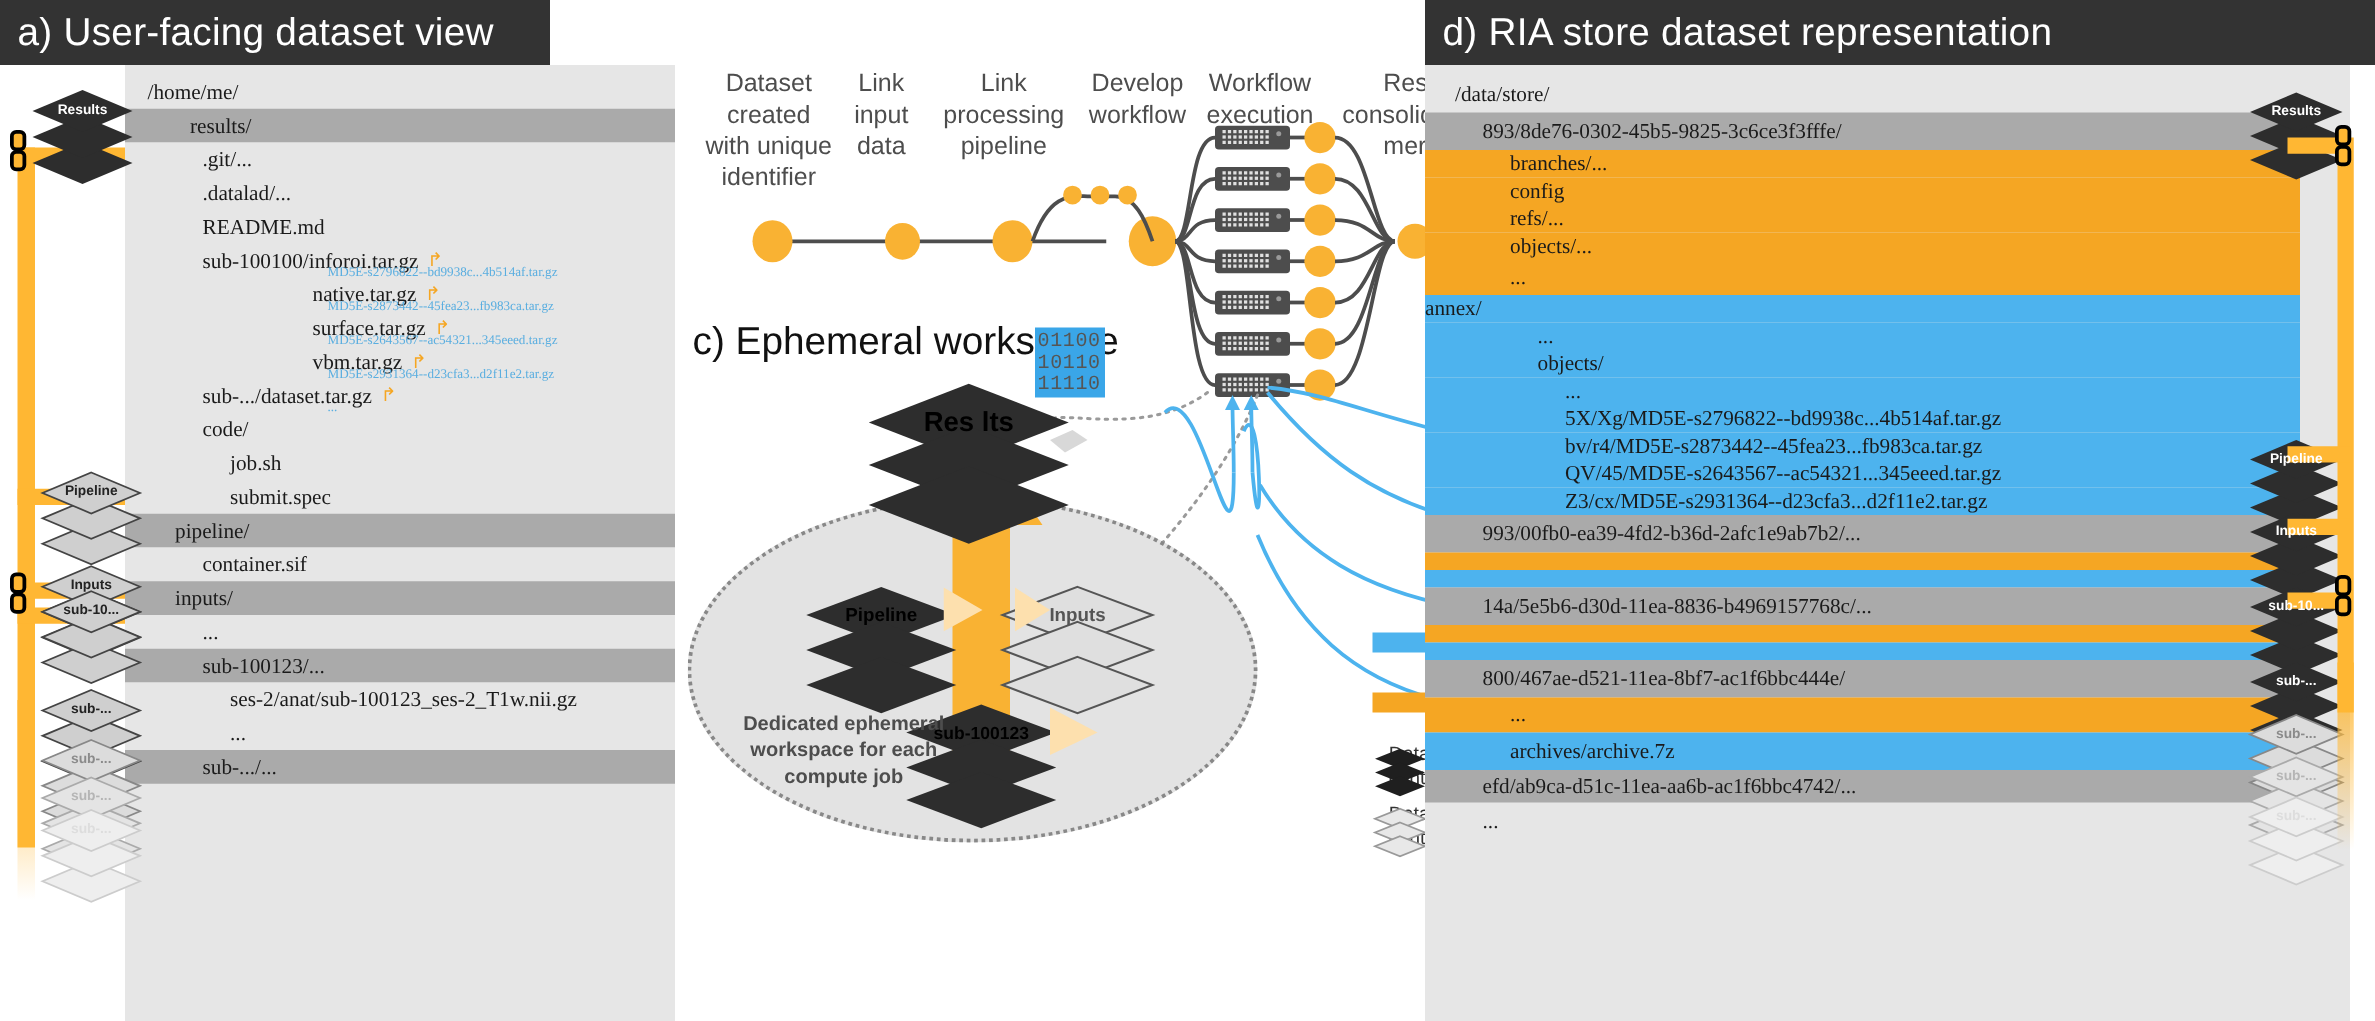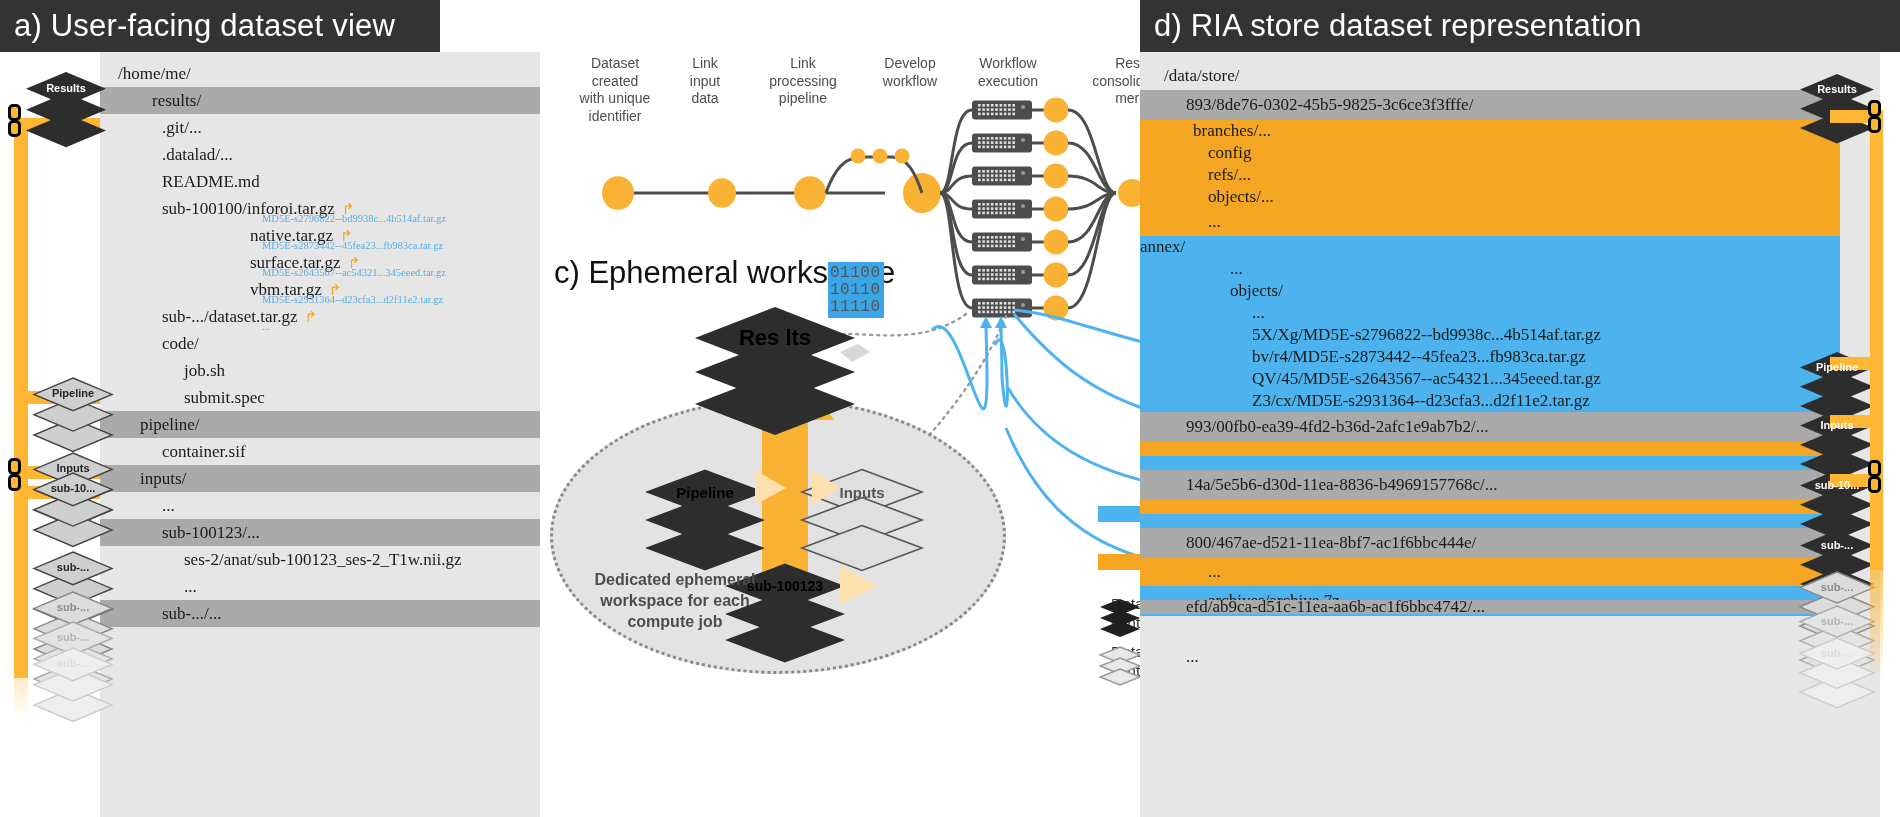--- a/index.html
+++ b/index.html
@@ -34,21 +34,21 @@
   .chain span.t{top:0;}
   .chain span.b{top:16px;}
   .dlabel{position:absolute;color:#000000;font-size:11px;font-weight:bold;
           white-space:nowrap;z-index:6;text-align:center;
           font-family:"Liberation Sans", sans-serif;}
   .dlabel.dark-txt{color:#555555;}
 
   
   #panel-b{left:540px;width:600px;background:#ffffff;}
   .b-head{position:absolute;left:14px;top:8px;font-size:31px;color:#111;}
-  .b-step{position:absolute;text-align:center;font-size:14px;color:#4d4d4d;
+  .b-step{position:absolute;text-align:center;font-size:20px;color:#4d4d4d;
           line-height:1.25;font-family:"Liberation Sans", sans-serif;}
 
   
   .c-head{position:absolute;font-size:31px;color:#111;}
   .ellipse{position:absolute;border:3px dotted #888;border-radius:50%;
            background:#e3e3e3;}
   .c-cap{position:absolute;text-align:center;font-size:16px;color:#4d4d4d;
          line-height:1.3;font-weight:bold;font-family:"Liberation Sans", sans-serif;}
   .binary{position:absolute;background:#3aa6e8;color:#555;font-size:16px;
           font-family:"Liberation Mono", monospace;line-height:1.05;
@@ -602,21 +602,21 @@
   <div id="d-rows">
       <div class="drow plain" style="left:0;top:62px;width:700px;
              height:28px;padding-left:24px;">
       <span class="dtxt">/data/store/</span>
     </div>
       <div class="drow hdr" style="left:0;top:90px;width:700px;
              height:30px;padding-left:46px;">
       <span class="dtxt">893/8de76-0302-45b5-9825-3c6ce3f3fffe/</span>
     </div>
       <div class="drow orange" style="left:0;top:120px;width:700px;
-             height:22px;padding-left:53px;">
+             height:22px;padding-left:68px;">
       <span class="dtxt">branches/...</span>
     </div>
       <div class="drow orange" style="left:0;top:142px;width:700px;
              height:22px;padding-left:68px;">
       <span class="dtxt">config</span>
     </div>
       <div class="drow orange" style="left:0;top:164px;width:700px;
              height:22px;padding-left:68px;">
       <span class="dtxt">refs/...</span>
     </div>
@@ -689,22 +689,22 @@
       <span class="dtxt">800/467ae-d521-11ea-8bf7-ac1f6bbc444e/</span>
     </div>
       <div class="drow orange" style="left:0;top:558px;width:700px;
              height:28px;padding-left:68px;">
       <span class="dtxt">...</span>
     </div>
       <div class="drow blue" style="left:0;top:586px;width:700px;
              height:30px;padding-left:68px;">
       <span class="dtxt">archives/archive.7z</span>
     </div>
-      <div class="drow hdr" style="left:0;top:600px;width:700px;
-             height:14px;padding-left:46px;">
+      <div class="drow hdr" style="left:0;top:616px;width:700px;
+             height:26px;padding-left:46px;">
       <span class="dtxt">efd/ab9ca-d51c-11ea-aa6b-ac1f6bbc4742/...</span>
     </div>
       <div class="drow plain" style="left:0;top:646px;width:700px;
              height:22px;padding-left:46px;">
       <span class="dtxt">...</span>
     </div>
     </div>
   <div id="d-stacks">
       <svg style="position:absolute;left:660px;top:74px;overflow:visible" width="78" height="93.24">
         <polygon points="37,38.5392 74,54.0792 37,69.6192 0,54.0792" fill="#2d2d2d" stroke="none" stroke-width="1.4"></polygon>

